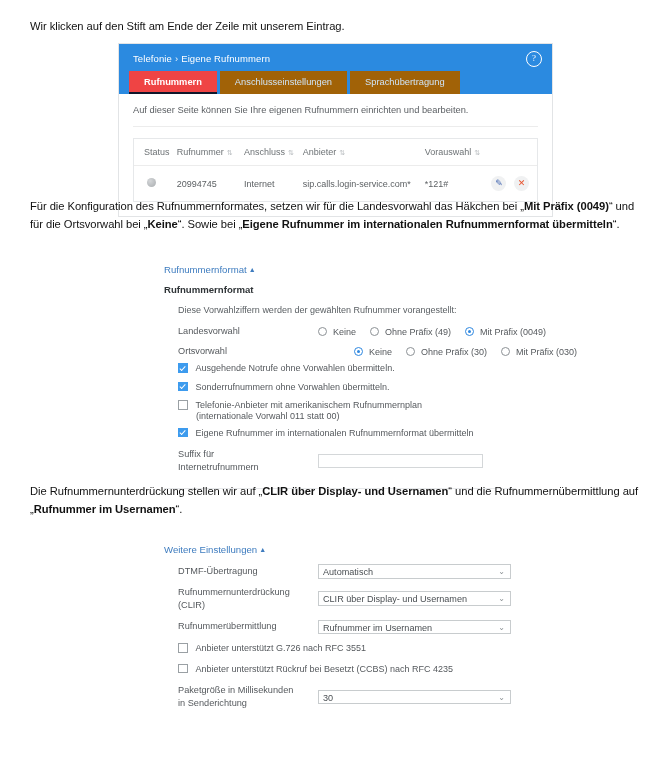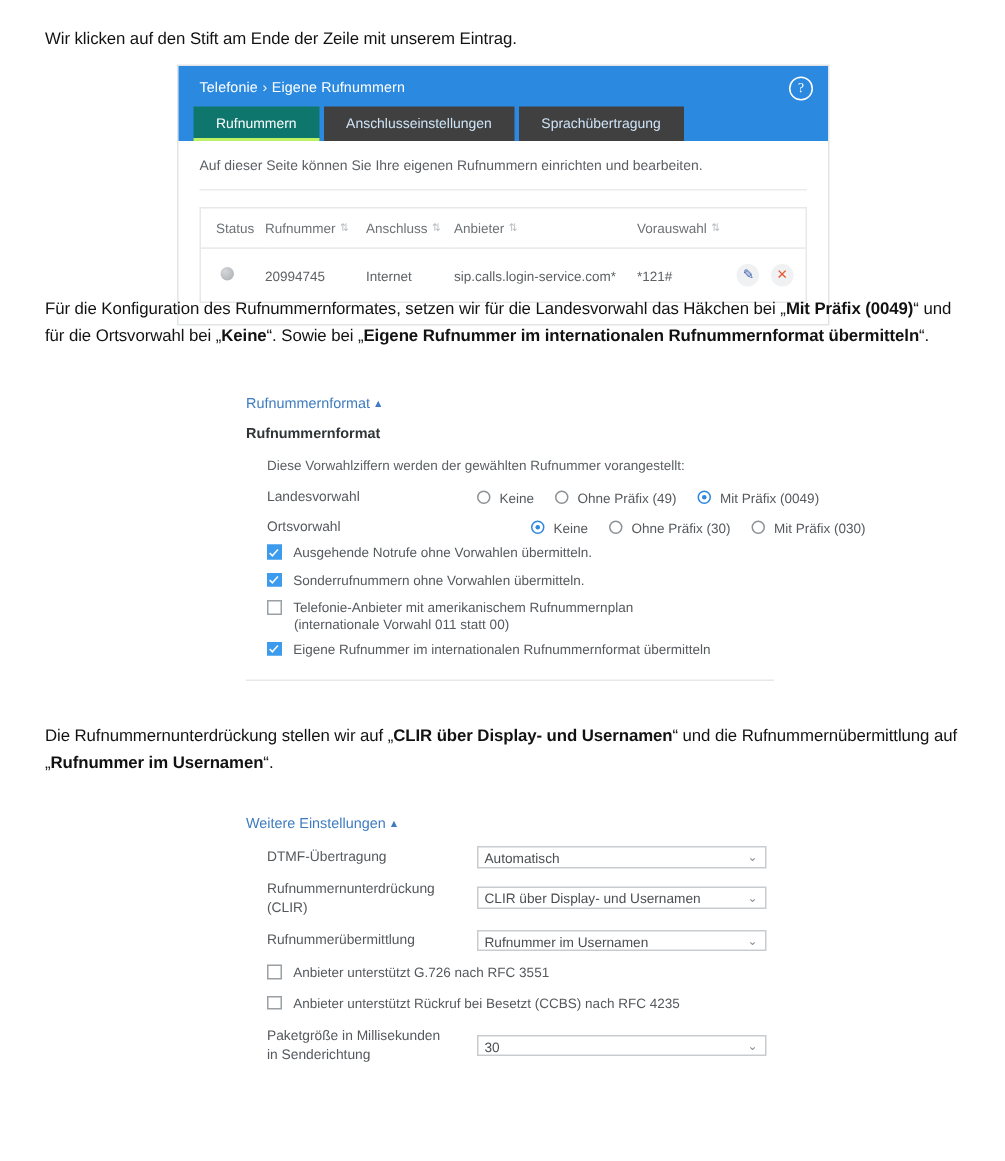--- a/index.html
+++ b/index.html
@@ -66,29 +66,29 @@
     font-family: "Liberation Serif", serif;
   }
   .tabs {
     display: flex;
     padding-left: 10px;
     gap: 3px;
   }
   .tab {
     font-size: 9.3px;
     color: #cfe4f7;
-    background: #404040;
+    background: #a16207;
     padding: 6px 15px 5px 15px;
     white-space: nowrap;
   }
   .tab.active {
-    background: #0f766e;
+    background: #ef4444;
     color: #ffffff;
-    font-weight: normal;
-    border-bottom: 2px solid #bef264;
+    font-weight: bold;
+    border-bottom: 2px solid #0f172a;
   }
   .router-body {
     padding: 0 14px 14px 14px;
   }
   .intro-line {
     font-size: 9.3px;
     color: #5b5f63;
     padding: 11px 0 11px 0;
     border-bottom: 1px solid #ececec;
   }
@@ -402,20 +402,27 @@
   <div class="check-row" style="margin-bottom:2px;">
     <span class="checkbox"></span>
     <span class="check-lbl">Telefonie-Anbieter mit amerikanischem Rufnummernplan</span>
   </div>
   <div class="sub-note">(internationale Vorwahl 011 statt 00)</div>
   <div class="check-row" style="margin-bottom:9px;">
     <span class="checkbox on"></span>
     <span class="check-lbl">Eigene Rufnummer im internationalen Rufnummernformat übermitteln</span>
   </div>
 
+  <div class="field-row" style="margin-bottom:0;">
+    <div class="field-label">
+      <span>Suffix für</span><br>
+      <span>Internetrufnummern</span>
+    </div>
+    <input class="text-input" type="text" value="" style="">
+  </div>
 
   <div class="divider"></div>
 </div>
 
 <div class="prose" style="top:483px;">
   <span>Die Rufnummernunterdrückung stellen wir auf „</span><b>CLIR über Display- und Usernamen</b><span>“ und die Rufnummernübermittlung auf „</span><b>Rufnummer im Usernamen</b><span>“.</span>
 </div>
 
 <div class="panel" style="left:164px; top:544px; width:380px;">
   <div class="panel-link">

